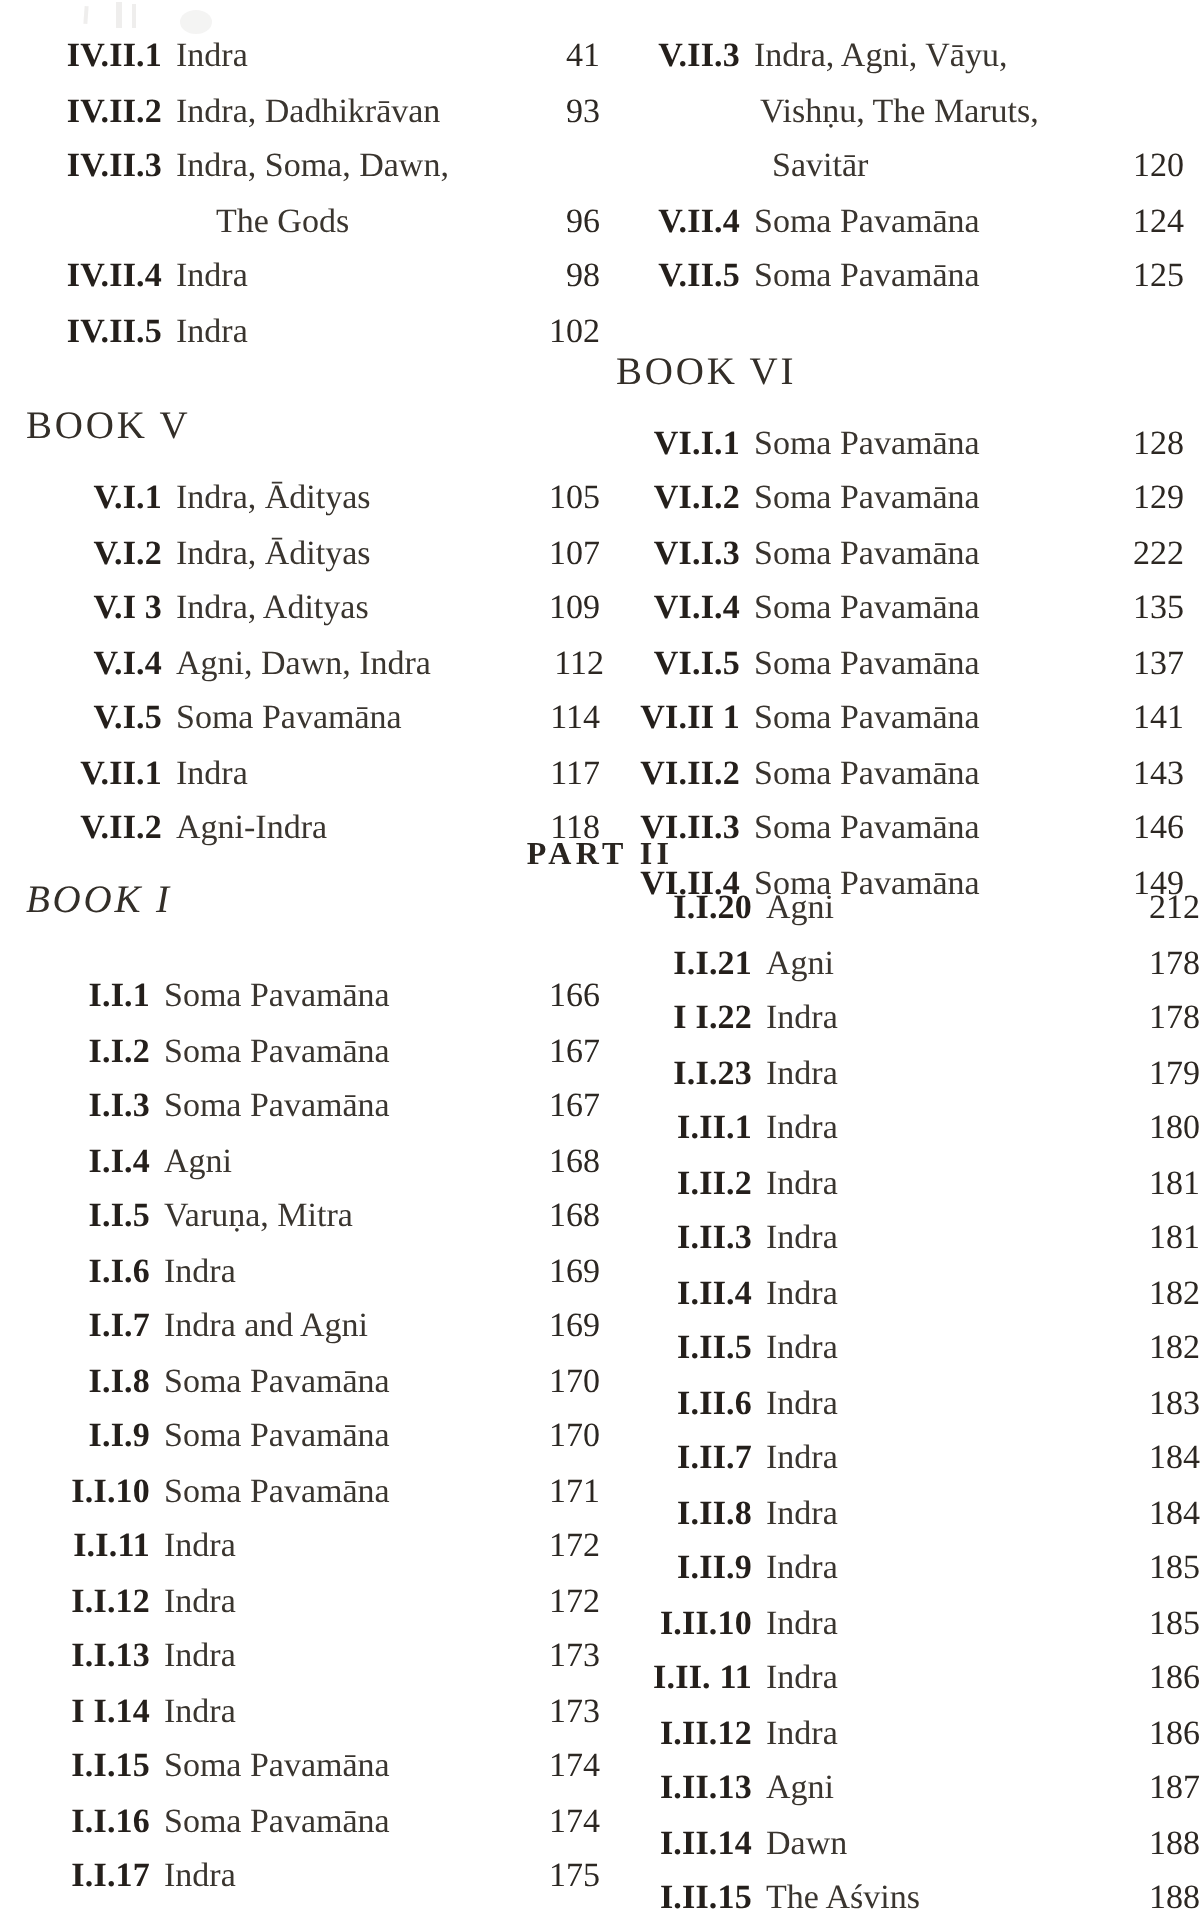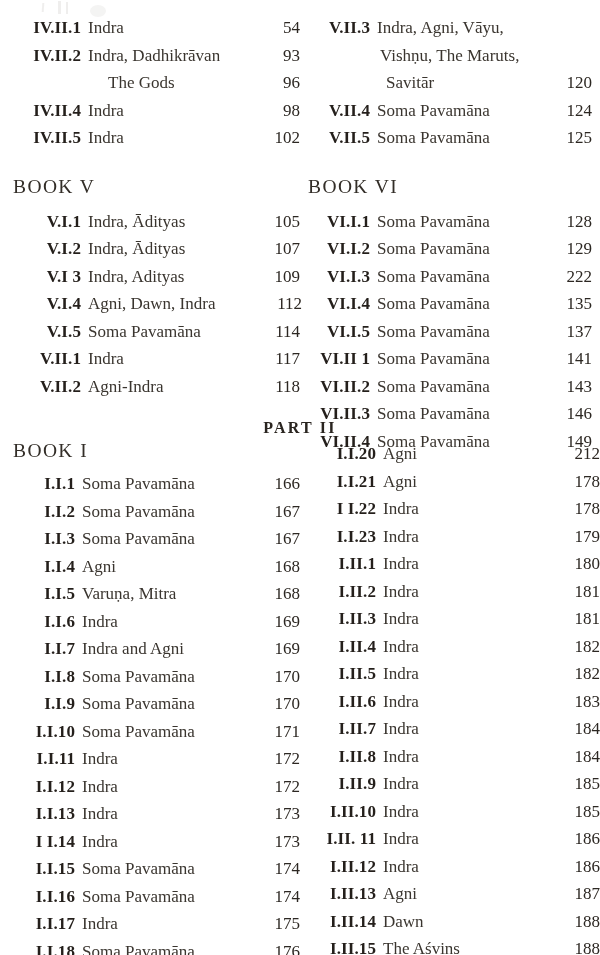--- a/index.html
+++ b/index.html
@@ -137,26 +137,31 @@
       <i class="smudge-c"></i>
       <i class="smudge-d"></i>
   </div>
 
   <div class="band" id="band-part1" style="top:14px;">
     <div class="col col-left c-a" id="col-part1-left">
         <div class="entries">
           <div class="row">
             <span class="ref">IV.II.1</span>
             <span class="title">Indra</span>
-            <span class="pg">54</span>
+            <span class="pg">41</span>
           </div>
           <div class="row">
             <span class="ref">IV.II.2</span>
             <span class="title">Indra, Dadhikrāvan</span>
             <span class="pg">93</span>
+          </div>
+          <div class="row">
+            <span class="ref">IV.II.3</span>
+            <span class="title">Indra, Soma,  Dawn,</span>
+            <span class="pg"></span>
           </div>
           <div class="row cont">
             <span class="ref"></span>
             <span class="title" style="padding-left: 27px;">The Gods</span>
             <span class="pg">96</span>
           </div>
           <div class="row">
             <span class="ref">IV.II.4</span>
             <span class="title">Indra</span>
             <span class="pg">98</span>
@@ -282,21 +287,21 @@
             <span class="pg">149</span>
           </div>
         </div>
       </div>
   </div>
 
   <h2 class="part-head" style="top:406px;">PART  II</h2>
 
   <div class="band" id="band-part2" style="top:440px;">
     <div class="col col-left c-c" id="col-part2-left">
-        <div class="book-head indent-left" style="margin-top: 0px; margin-bottom: 8px;">BOOK  I</div>
+        <div class="book-head indent-left" style="margin-top: 0px; margin-bottom: 22px; font-style: italic;">BOOK  I</div>
         <div class="entries">
           <div class="row">
             <span class="ref">I.I.1</span>
             <span class="title">Soma Pavamāna</span>
             <span class="pg">166</span>
           </div>
           <div class="row">
             <span class="ref">I.I.2</span>
             <span class="title">Soma  Pavamāna</span>
             <span class="pg">167</span>

